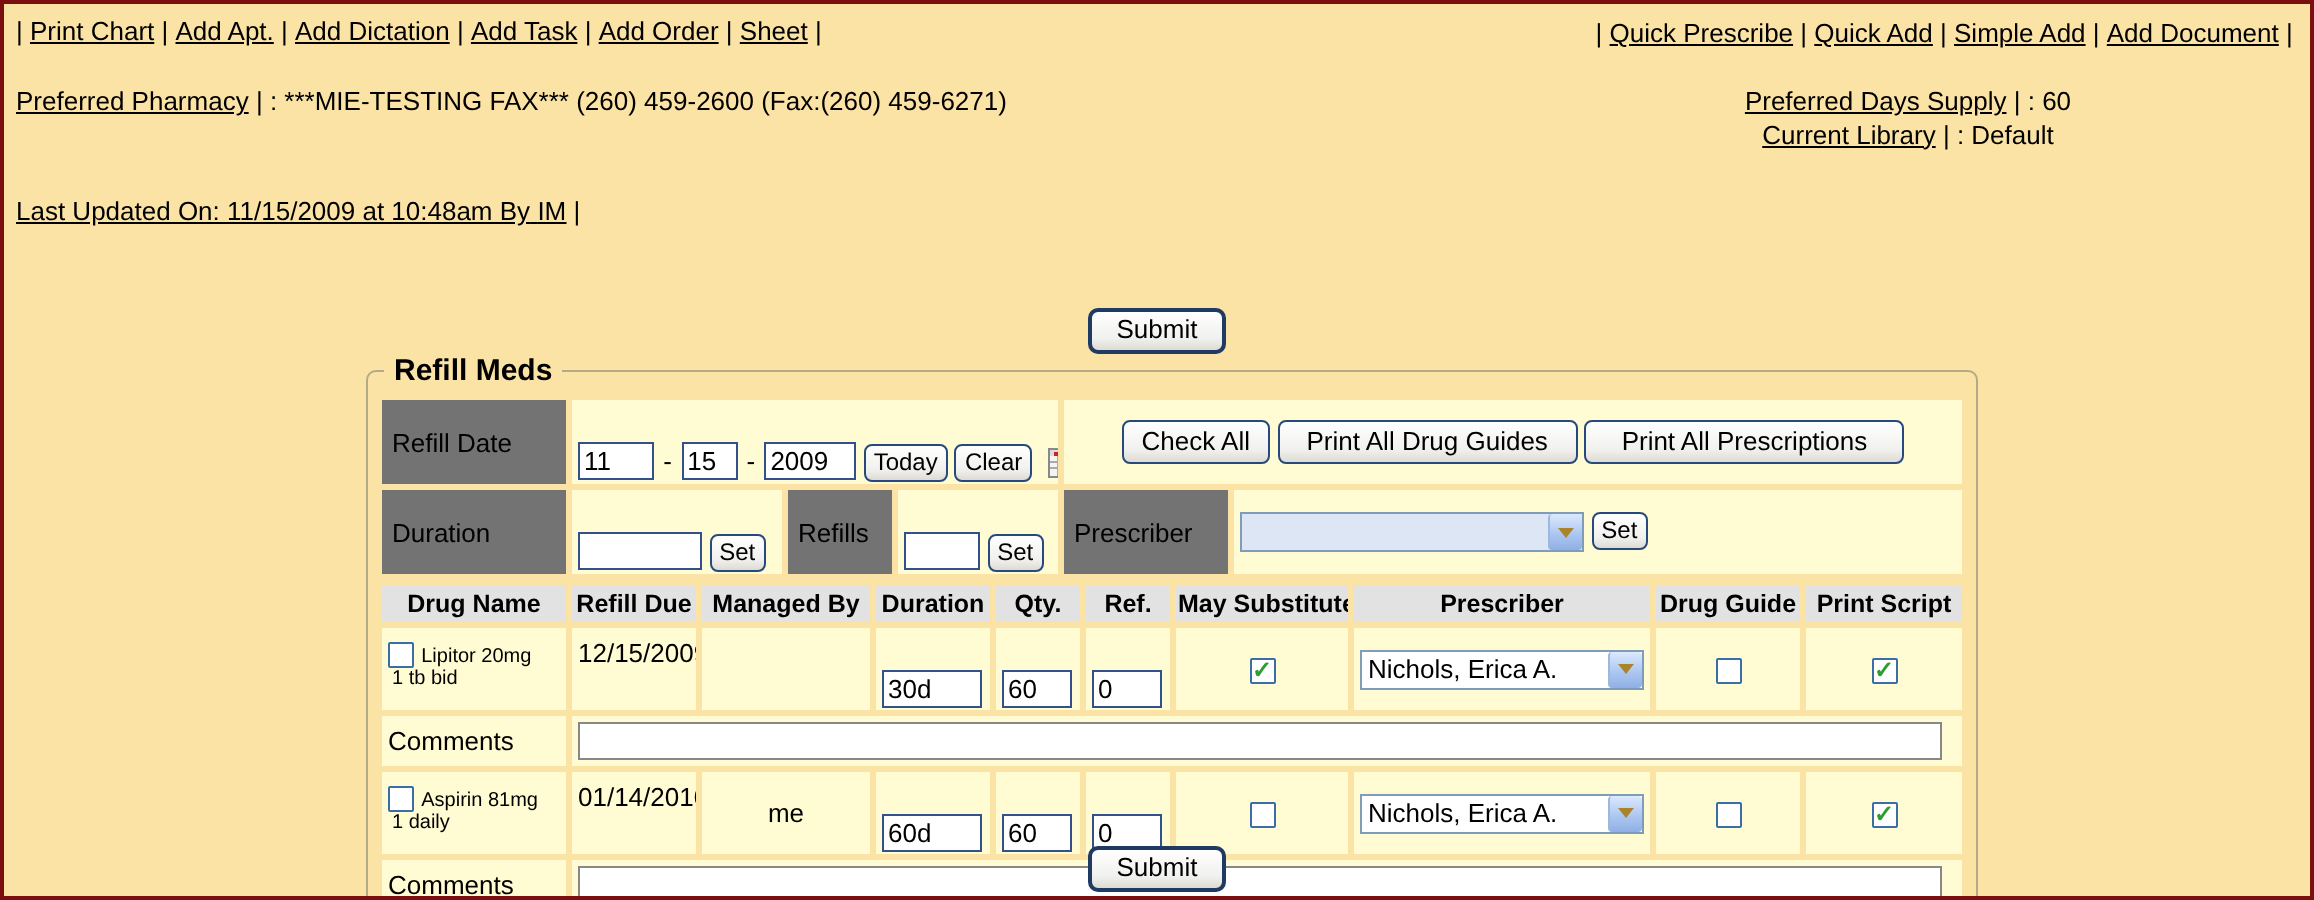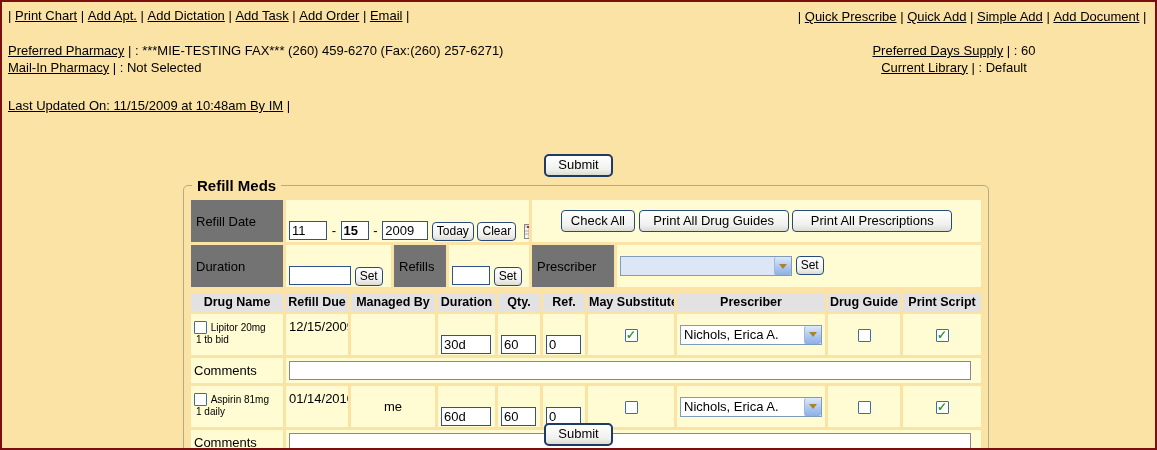--- a/index.html
+++ b/index.html
@@ -90,32 +90,31 @@
   .ctr { text-align:center; }
   .top { vertical-align:top; padding-top:5px; }
   .cal-icon { vertical-align:middle; margin-left:4px; cursor:pointer; }
   .rowgap { white-space:nowrap; }
   .dash { padding:0 1px; }
 </style>
 </head>
 <body>
 
 <div class="nav-left navline">
-  <span class="navlink">Print Chart</span><span class="navlink">Add Apt.</span><span class="navlink">Add Dictation</span><span class="navlink">Add Task</span><span class="navlink">Add Order</span><span class="navlink">Email</span>
+  <span class="navlink">Print Chart</span><span class="navlink">Add Apt.</span><span class="navlink">Add Dictation</span><span class="navlink">Add Task</span><span class="navlink">Add Order</span><span class="navlink">Sheet</span>
 </div>
 
 <div class="nav-right">
   <div class="navline">
     <span class="navlink">Quick Prescribe</span><span class="navlink">Quick Add</span><span class="navlink">Simple Add</span><span class="navlink">Add Document</span>
   </div>
 </div>
 
 <div class="info-left">
-  <div><span class="ul navlink" style="text-decoration:underline;">Preferred Pharmacy</span><span style="white-space:pre">: </span><span>***MIE-TESTING FAX*** (260) 459-6270 (Fax:(260) 257-6271)</span></div>
-  <div><span class="ul navlink" style="text-decoration:underline;">Mail-In Pharmacy</span><span style="white-space:pre">: </span><span>Not Selected</span></div>
+  <div><span class="ul navlink" style="text-decoration:underline;">Preferred Pharmacy</span><span style="white-space:pre">: </span><span>***MIE-TESTING FAX*** (260) 459-2600 (Fax:(260) 459-6271)</span></div>
 </div>
 
 <div class="info-right">
   <div><span class="ul navlink" style="text-decoration:underline;">Preferred Days Supply</span><span style="white-space:pre">: </span><span>60</span></div>
   <div><span class="ul navlink" style="text-decoration:underline;">Current Library</span><span style="white-space:pre">: </span><span>Default</span></div>
 </div>
 
 <div class="last-updated">
   <span>Last Updated On: 11/15/2009 at 10:48am By</span>
   <span class="ul navlink" style="text-decoration:underline;">IM</span>
@@ -136,21 +135,21 @@
         <col style="width:80px">
         <col style="width:82px">
         <col>
       </colgroup>
     <tbody>
         <tr style="height:27px">
       <td class="lab">Refill Date</td>
       <td class="cell rowgap" colspan="3">
         <input class="tin" style="width: 38px;" value="11">
         <span class="dash">-</span>
-        <input class="tin" style="width: 28px; font-weight: bold;" value="15">
+        <input class="tin" style="width: 28px;" value="15">
         <span class="dash">-</span>
         <input class="tin" style="width: 46px;" value="2009">
         <button class="btn btn-small">Today</button>
         <button class="btn btn-small">Clear</button>
         <svg class="cal-icon" width="20" height="15">
           <rect x="0.5" y="0.5" width="19" height="14" fill="#f4f4f4" stroke="#888"></rect>
           <rect x="1" y="1" width="18" height="3" fill="#dcdcdc"></rect>
           <line x1="1" y1="7" x2="19" y2="7" stroke="#aaa"></line>
               <line x1="1" y1="10" x2="19" y2="10" stroke="#aaa"></line>
           <line x1="5" y1="4" x2="5" y2="14" stroke="#aaa"></line>

